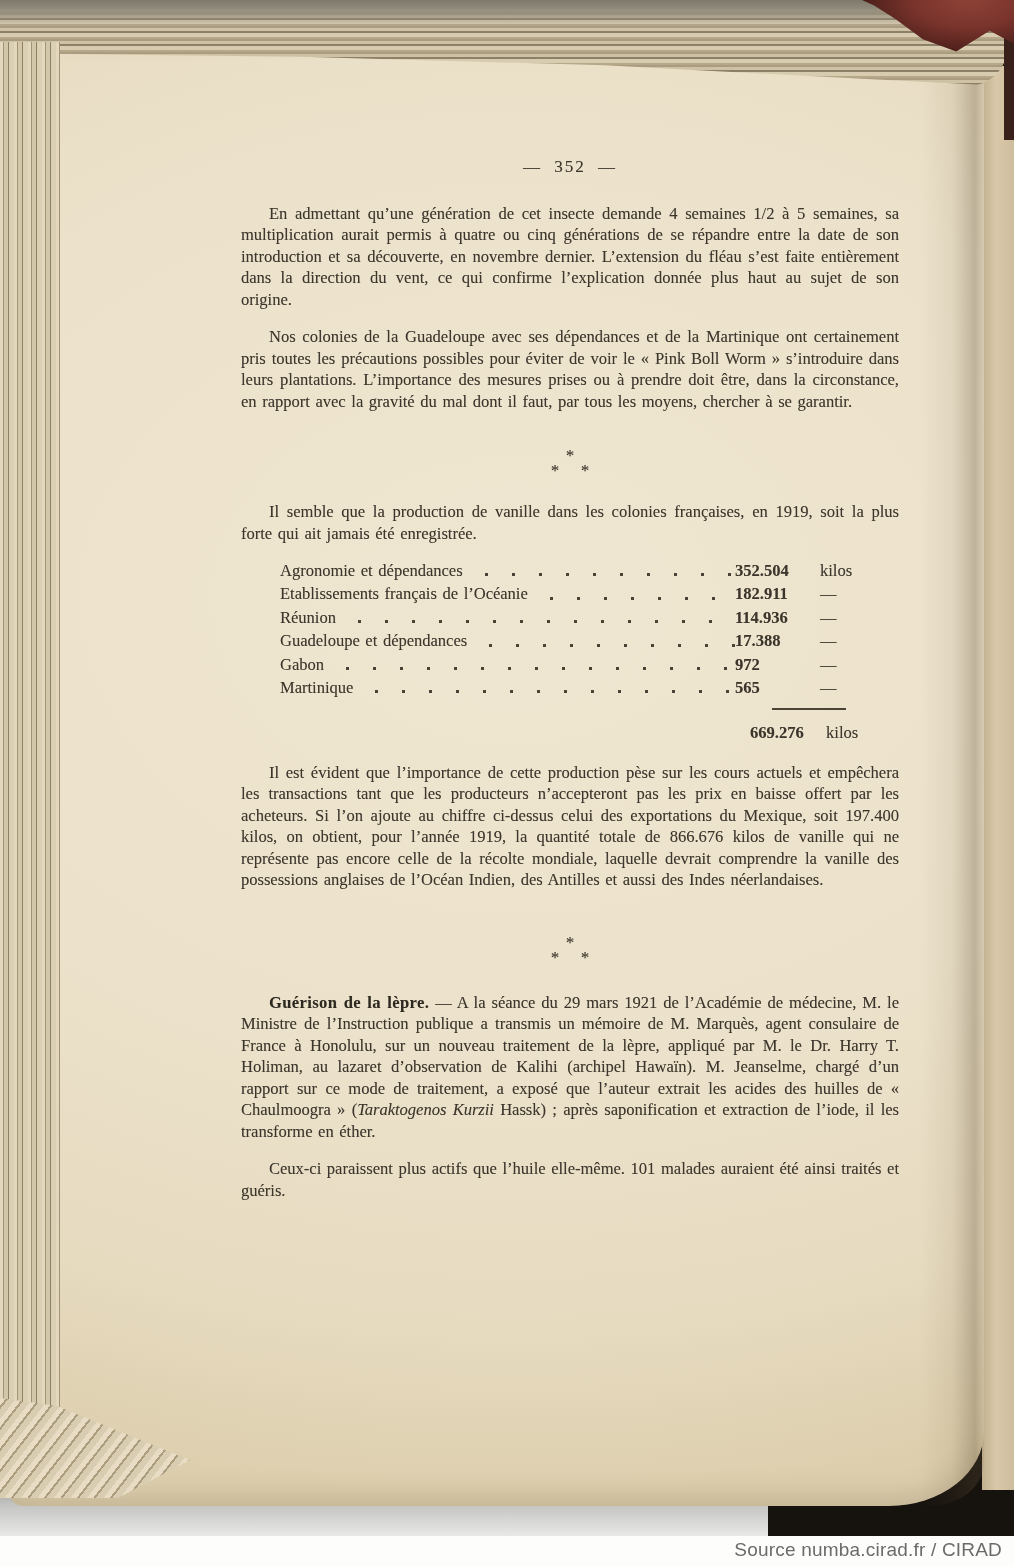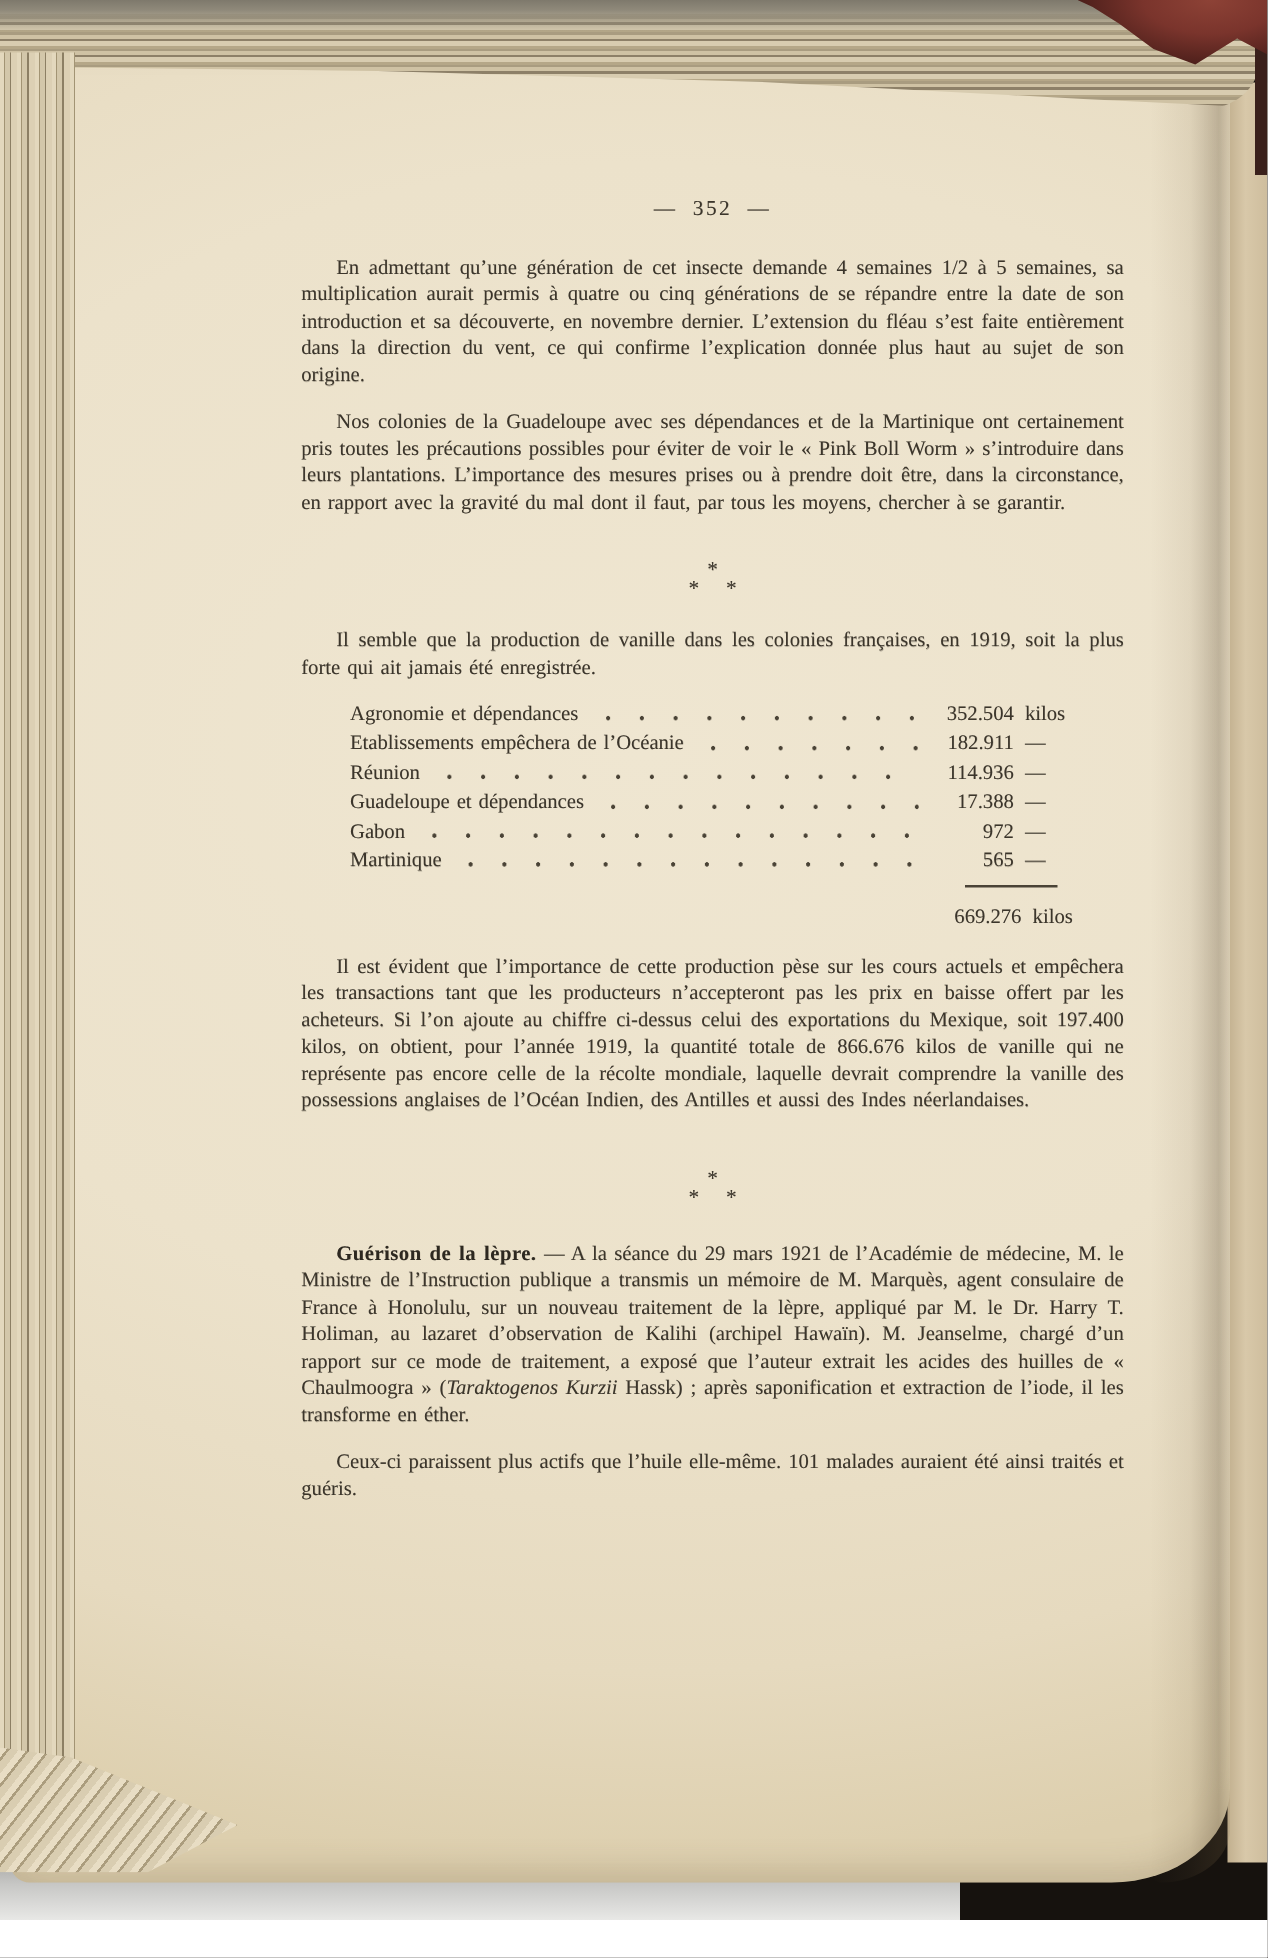--- a/index.html
+++ b/index.html
@@ -62,21 +62,21 @@
   .italic{font-style:italic;}
   .lead-gap{margin-top:0;}
   .table-intro{margin:19px 0 0 0;text-indent:12px;text-align:left;}
   
   .xtable{margin:11px 0 0 55px;width:592px;}
   .xrow{display:flex;align-items:baseline;height:23.4px;}
   .xlabel{white-space:nowrap;padding-right:6px;}
   .leader{flex:1;align-self:stretch;
      background-image:radial-gradient(circle,#4a4336 1.5px,rgba(0,0,0,0) 1.9px);
      background-size:27px 5px;background-repeat:repeat-x;background-position:4px calc(100% - 6px);}
-  .xvalue{width:76px;text-align:right;white-space:nowrap;}
+  .xvalue{width:76px;white-space:nowrap;font-weight:bold;}
   .xunit{width:52px;padding-left:9px;white-space:nowrap;}
   .total-rule{margin:8px 0 0 492px;width:74px;border-top:2px solid #4a4336;}
   .total-line{margin:12px 0 0 470px;display:flex;align-items:baseline;}
   .total-line .xvalue{width:76px;}
   
   .footer{position:absolute;left:0;top:1536px;width:1014px;height:30px;background:#fdfdfc;
      font-family:"Liberation Sans","DejaVu Sans",sans-serif;}
   .footer .src{position:absolute;right:12px;top:3px;font-size:19px;color:#6b6b6b;letter-spacing:.2px;}
 </style>
 </head>
@@ -106,21 +106,21 @@
 
 
         <div class="xtable">
           <div class="xrow">
             <span class="xlabel">Agronomie et dépendances</span>
               <span class="leader"></span>
               <span class="xvalue">352.504</span>
               <span class="xunit">kilos</span>
           </div>
           <div class="xrow">
-            <span class="xlabel">Etablissements empêchera de l’Océanie</span>
+            <span class="xlabel">Etablissements français de l’Océanie</span>
               <span class="leader"></span>
               <span class="xvalue">182.911</span>
               <span class="xunit">—</span>
           </div>
           <div class="xrow">
             <span class="xlabel">Réunion</span>
               <span class="leader"></span>
               <span class="xvalue">114.936</span>
               <span class="xunit">—</span>
           </div>
@@ -163,13 +163,16 @@
       </div>
     </div>
 
     <div class="top-stack"></div>
     <div class="left-stack"></div>
     <div class="fan"></div>
     <div class="binding"></div>
     <div class="binding-side"></div>
   </div>
 
+  <div class="footer">
+    <span class="src">Source numba.cirad.fr / CIRAD</span>
+  </div>
 </div>
 
 </body></html>

